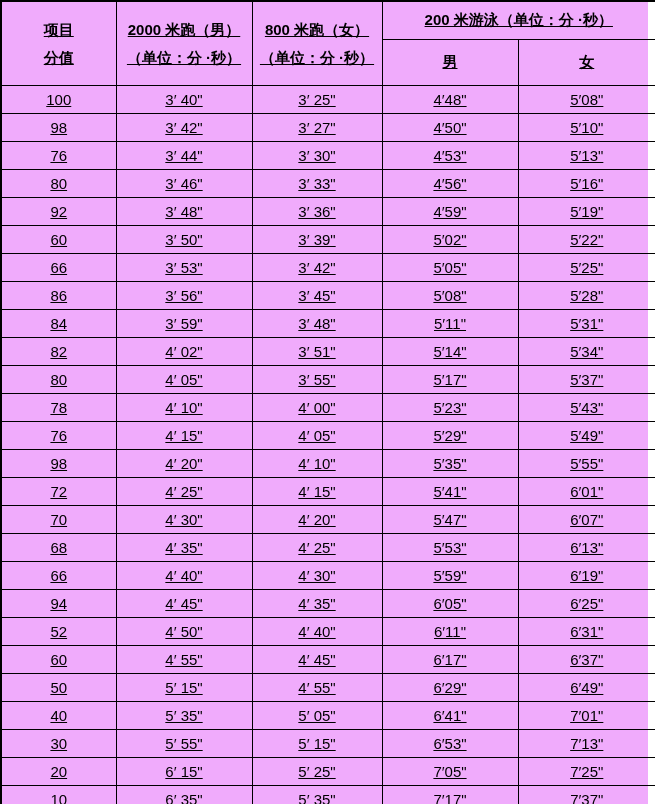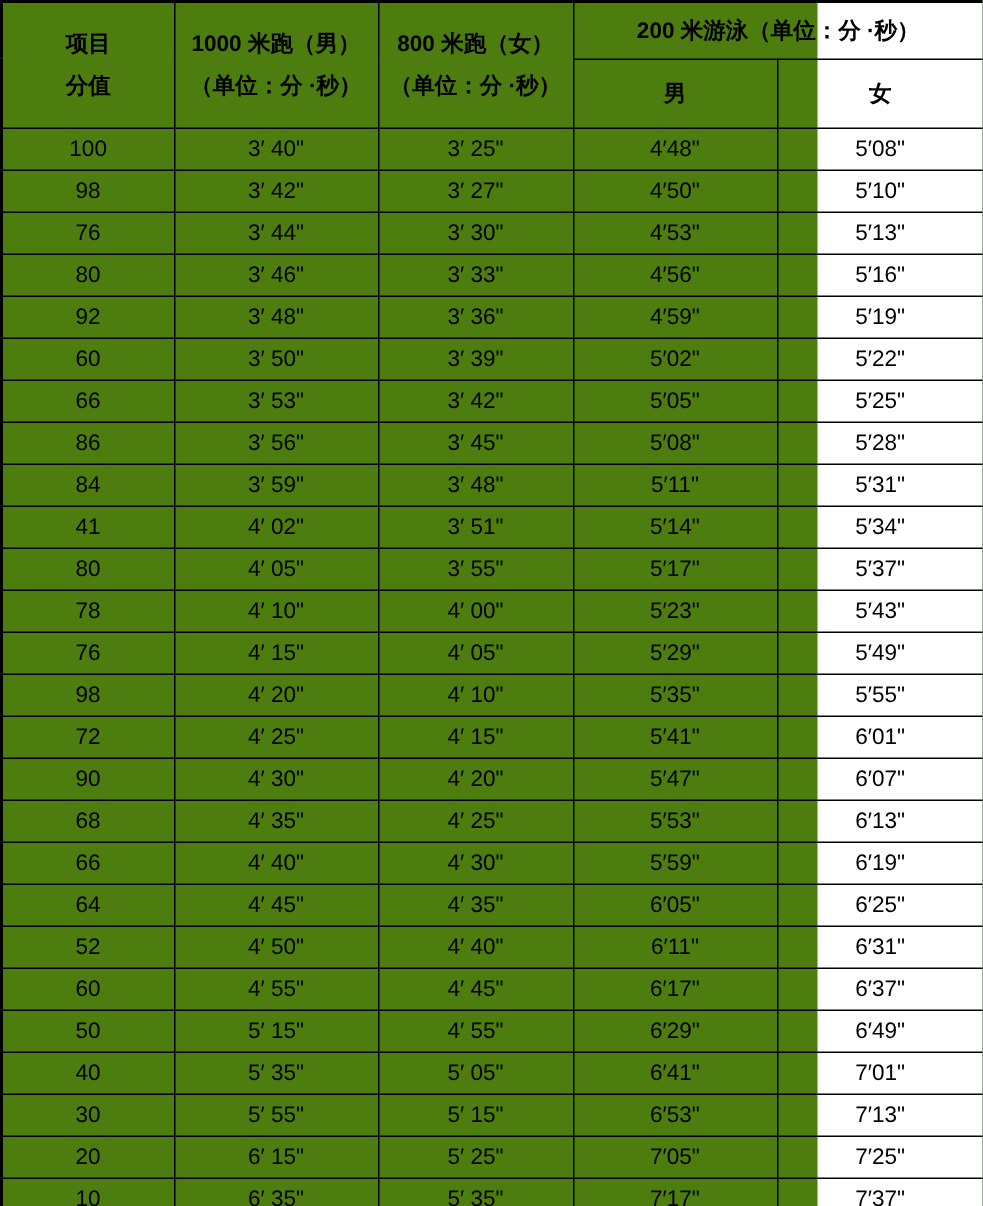--- a/index.html
+++ b/index.html
@@ -1,26 +1,27 @@
 <!DOCTYPE html>
 <html><head>
 <meta charset="utf-8">
 <style>
   html, body {
     margin: 0;
     padding: 0;
     background: #ffffff;
   }
   .page {
-    width: 545px;
+    width: 648px;
     height: 804px;
-    background: #4d7c0f;
+    background: #f0abfc;
     box-sizing: border-box;
     font-family: "Liberation Sans", "DejaVu Sans", sans-serif;
     color: #000000;
+    text-decoration: underline;
   }
   table.score-table {
     width: 655px;
     height: 804px;
     border-collapse: collapse;
     table-layout: fixed;
     border: 2px solid #000000;
   }
   table.score-table th,
   table.score-table td {
@@ -72,21 +73,21 @@
     <thead>
       <tr class="head-top">
         <th rowspan="2">
           <div class="two-line">
             <span class="hline">项目</span>
             <span class="hline">分值</span>
           </div>
         </th>
         <th rowspan="2">
           <div class="two-line">
-            <span class="hline">1000 米跑（男）</span>
+            <span class="hline">2000 米跑（男）</span>
             <span class="hline">（单位：分 ·秒）</span>
           </div>
         </th>
         <th rowspan="2">
           <div class="two-line">
             <span class="hline">800 米跑（女）</span>
             <span class="hline">（单位：分 ·秒）</span>
           </div>
         </th>
         <th colspan="2">200 米游泳（单位：分 ·秒）</th>
@@ -154,21 +155,21 @@
           <td>5′28"</td>
         </tr>
         <tr>
           <td>84</td>
           <td>3′ 59"</td>
           <td>3′ 48"</td>
           <td>5′11"</td>
           <td>5′31"</td>
         </tr>
         <tr>
-          <td>41</td>
+          <td>82</td>
           <td>4′ 02"</td>
           <td>3′ 51"</td>
           <td>5′14"</td>
           <td>5′34"</td>
         </tr>
         <tr>
           <td>80</td>
           <td>4′ 05"</td>
           <td>3′ 55"</td>
           <td>5′17"</td>
@@ -196,42 +197,42 @@
           <td>5′55"</td>
         </tr>
         <tr>
           <td>72</td>
           <td>4′ 25"</td>
           <td>4′ 15"</td>
           <td>5′41"</td>
           <td>6′01"</td>
         </tr>
         <tr>
-          <td>90</td>
+          <td>70</td>
           <td>4′ 30"</td>
           <td>4′ 20"</td>
           <td>5′47"</td>
           <td>6′07"</td>
         </tr>
         <tr>
           <td>68</td>
           <td>4′ 35"</td>
           <td>4′ 25"</td>
           <td>5′53"</td>
           <td>6′13"</td>
         </tr>
         <tr>
           <td>66</td>
           <td>4′ 40"</td>
           <td>4′ 30"</td>
           <td>5′59"</td>
           <td>6′19"</td>
         </tr>
         <tr>
-          <td>64</td>
+          <td>94</td>
           <td>4′ 45"</td>
           <td>4′ 35"</td>
           <td>6′05"</td>
           <td>6′25"</td>
         </tr>
         <tr>
           <td>52</td>
           <td>4′ 50"</td>
           <td>4′ 40"</td>
           <td>6′11"</td>

